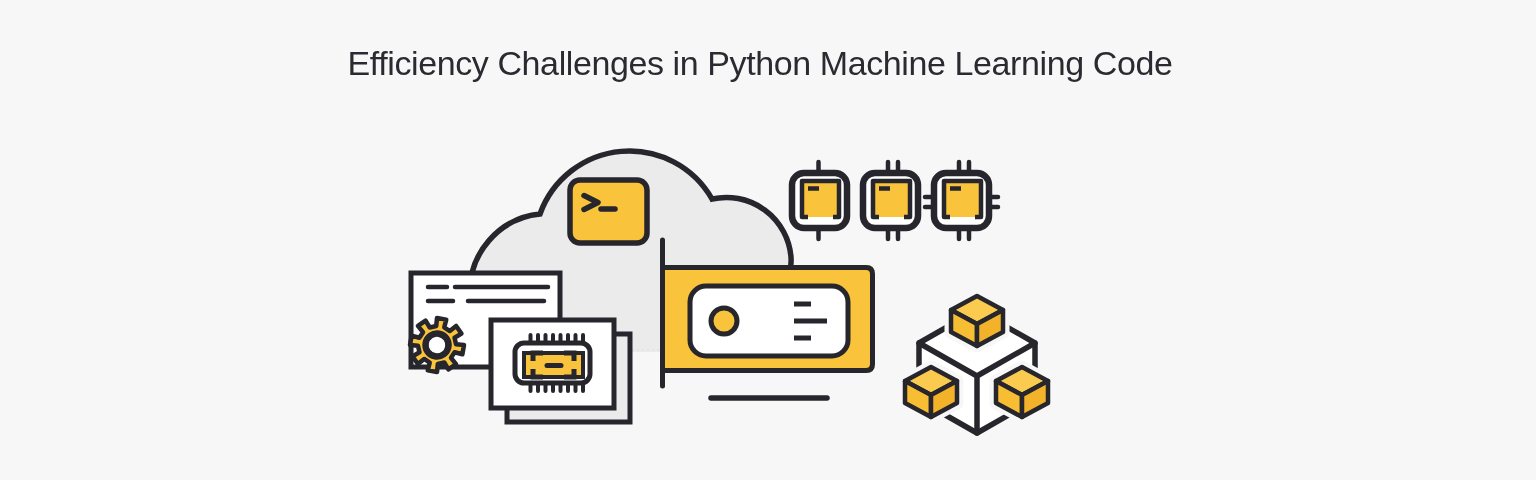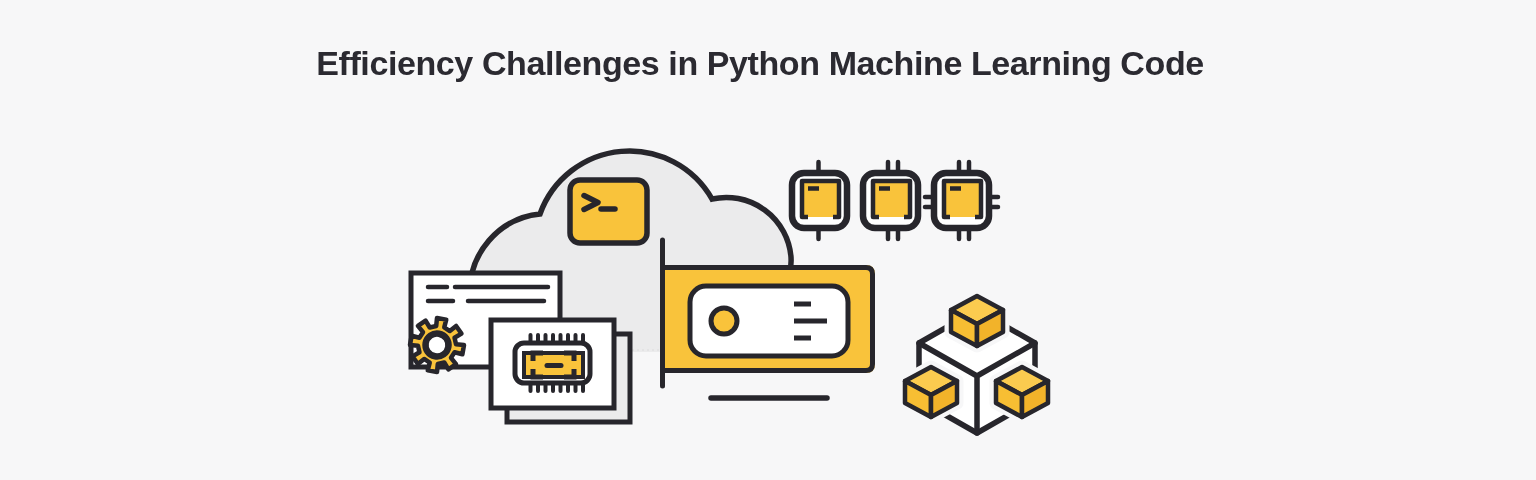--- a/index.html
+++ b/index.html
@@ -18,21 +18,21 @@
   body{
     width:1536px;height:480px;overflow:hidden;
     background:var(--background);
     font-family:"Liberation Sans","DejaVu Sans",sans-serif;
     position:relative;
   }
   .banner{width:1536px;height:480px;position:relative;}
   .banner-title{
     position:absolute;top:44px;left:0;width:1520px;
     text-align:center;
-    font-size:34px;font-weight:700;letter-spacing:-0.4px;
+    font-size:34px;font-weight:400;letter-spacing:-0.4px;
     color:var(--title_text);
   }
   .illustration{position:absolute;left:0;top:0;width:1536px;height:480px;}
   svg .ln{stroke:var(--outline);stroke-linecap:round;fill:none;}
 </style>
 </head>
 <body>
 
 <div class="banner">
   <div class="banner-title">Efficiency Challenges in Python Machine Learning Code</div>

